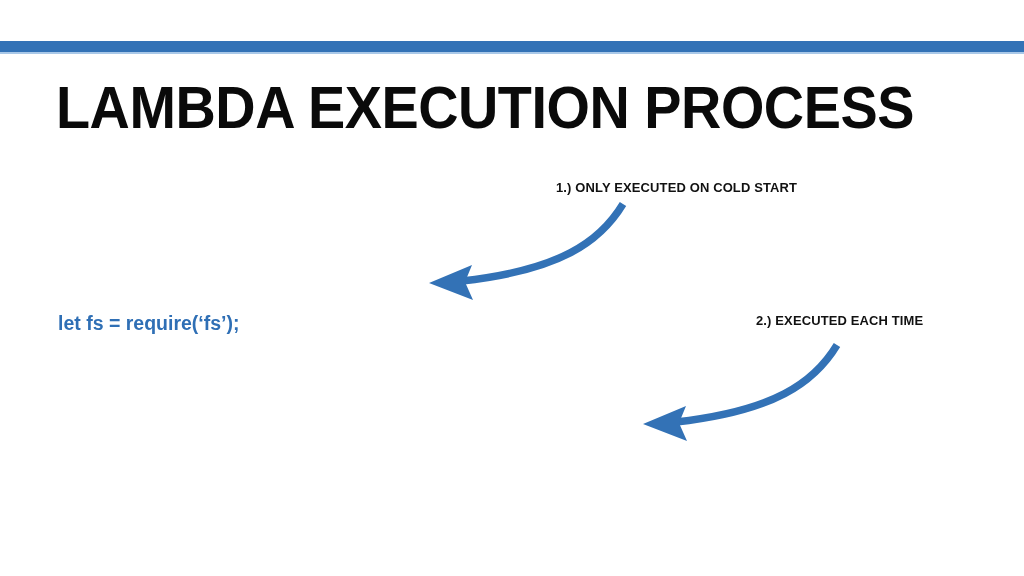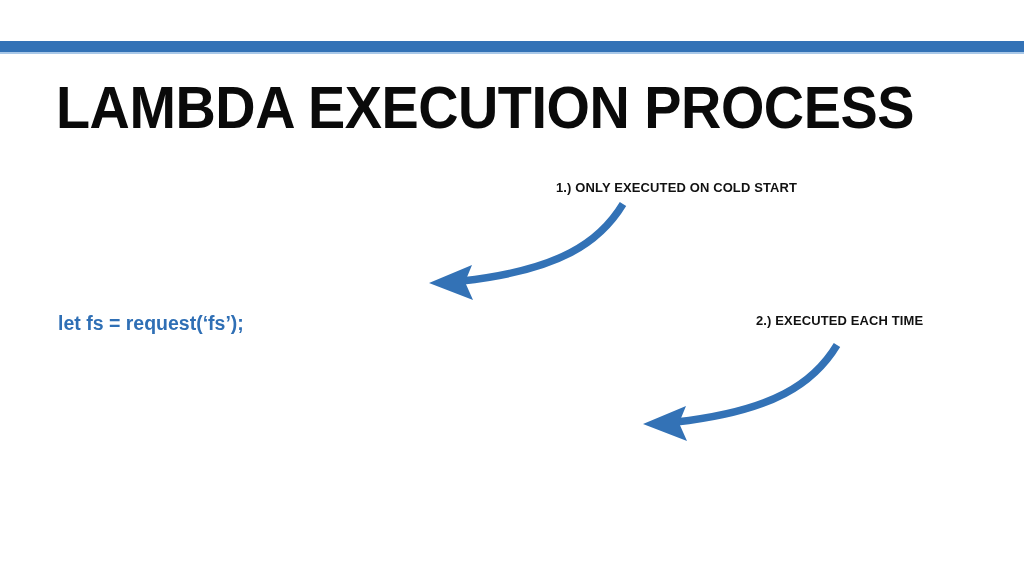--- a/index.html
+++ b/index.html
@@ -100,21 +100,21 @@
 <body>
 
 <div class="slide">
 
   <div class="top-bar"></div>
   <div class="top-bar-edge"></div>
 
   <div class="title">LAMBDA EXECUTION PROCESS</div>
 
   <div class="code">
-    <div class="line c-blue">let fs = request(‘fs’);</div>
+    <div class="line c-blue">let fs = require(‘fs’);</div>
     <div class="line spacer"></div>
     
     
     
     
     
     
     
   </div>
 

